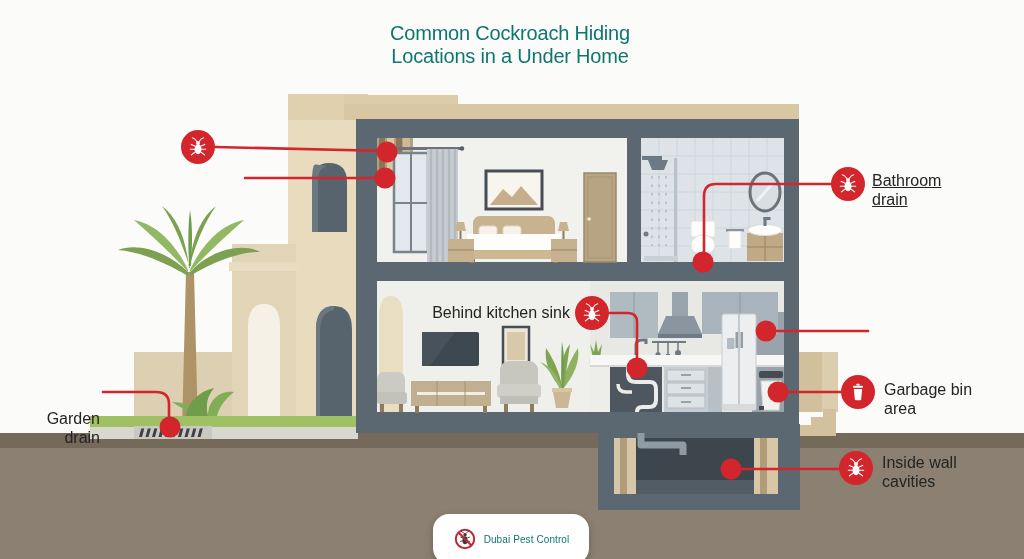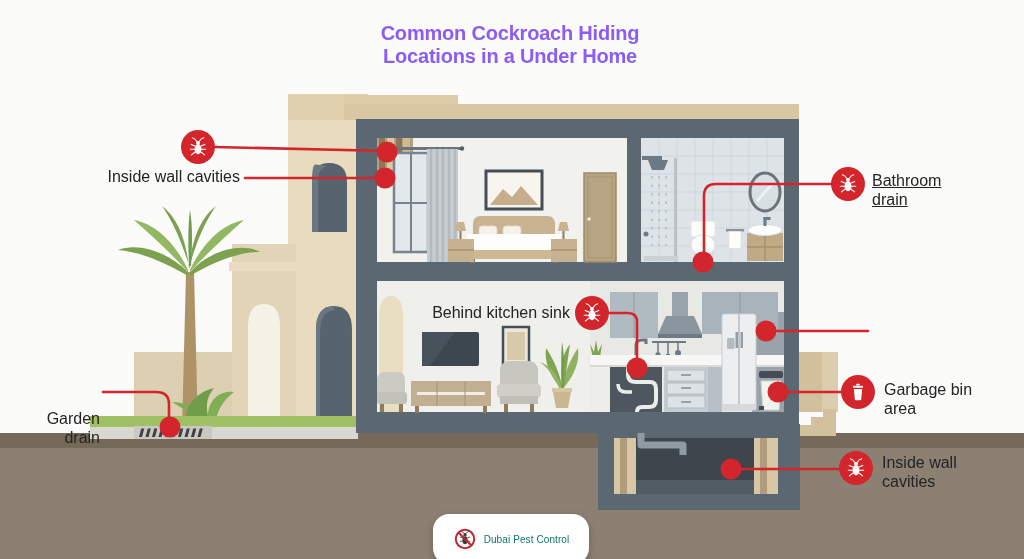--- a/index.html
+++ b/index.html
@@ -1,20 +1,20 @@
 <!DOCTYPE html>
 <html><head>
 <meta charset="utf-8">
 <style>
   html,body{margin:0;padding:0;background:#e8e8e8;}
   .stage{position:relative;width:1024px;height:559px;background:#fbfbfa;overflow:hidden;
          font-family:"Liberation Sans",sans-serif;}
   .stage svg.scene{position:absolute;left:0;top:0;}
   .title{position:absolute;left:310px;top:22px;width:400px;text-align:center;
-         font-weight:bold;font-size:20px;line-height:23px;color:#8b5cf6;letter-spacing:-0.2px;}
+         font-weight:normal;font-size:20px;line-height:23px;color:#0f766e;letter-spacing:-0.2px;}
   .lbl{position:absolute;font-size:16px;line-height:19px;color:#242424;}
   .r{text-align:right;}
   .logo-pill{position:absolute;left:433px;top:514px;width:156px;height:50px;background:#ffffff;
              border-radius:16px;box-shadow:0 3px 9px rgba(0,0,0,0.22);
              display:flex;align-items:center;justify-content:center;gap:7px;}
   .logo-text{font-weight:normal;font-size:10px;color:#0f766e;letter-spacing:0.1px;}
 </style>
 </head>
 <body>
 
@@ -351,21 +351,20 @@
       <use href="#icon-roach" x="845" y="457" width="22" height="22"></use>
     </g>
   </g>
 </svg>
 
 <div class="title">
   <div>Common Cockroach Hiding</div>
   <div>Locations in a Under Home</div>
 </div>
 
-<div class="lbl r" style="left:34px;top:167px;width:206px;">Inside wall cavities</div>
 
 <div class="lbl" style="left:872px;top:171px;text-decoration:underline;">
   <div>Bathroom</div>
   <div>drain</div>
 </div>
 
 <div class="lbl r" style="left:408px;top:303px;width:162px;">Behind kitchen sink</div>
 
 
 <div class="lbl" style="left:884px;top:380px;">

